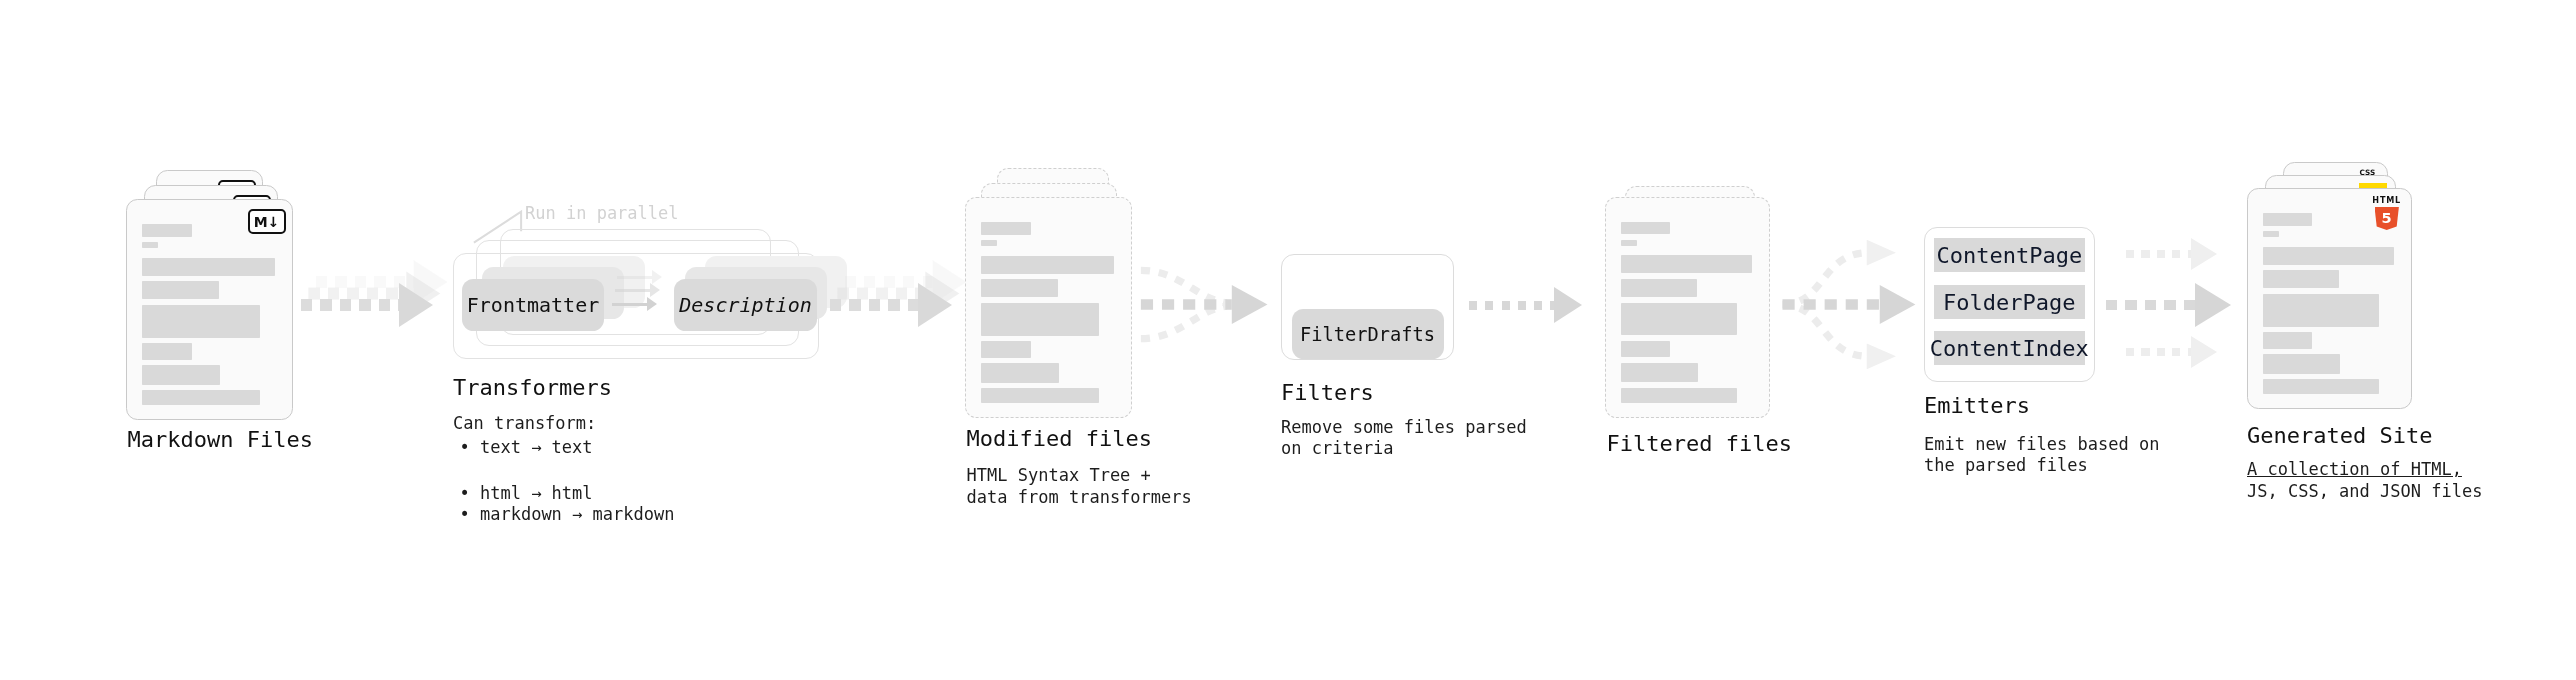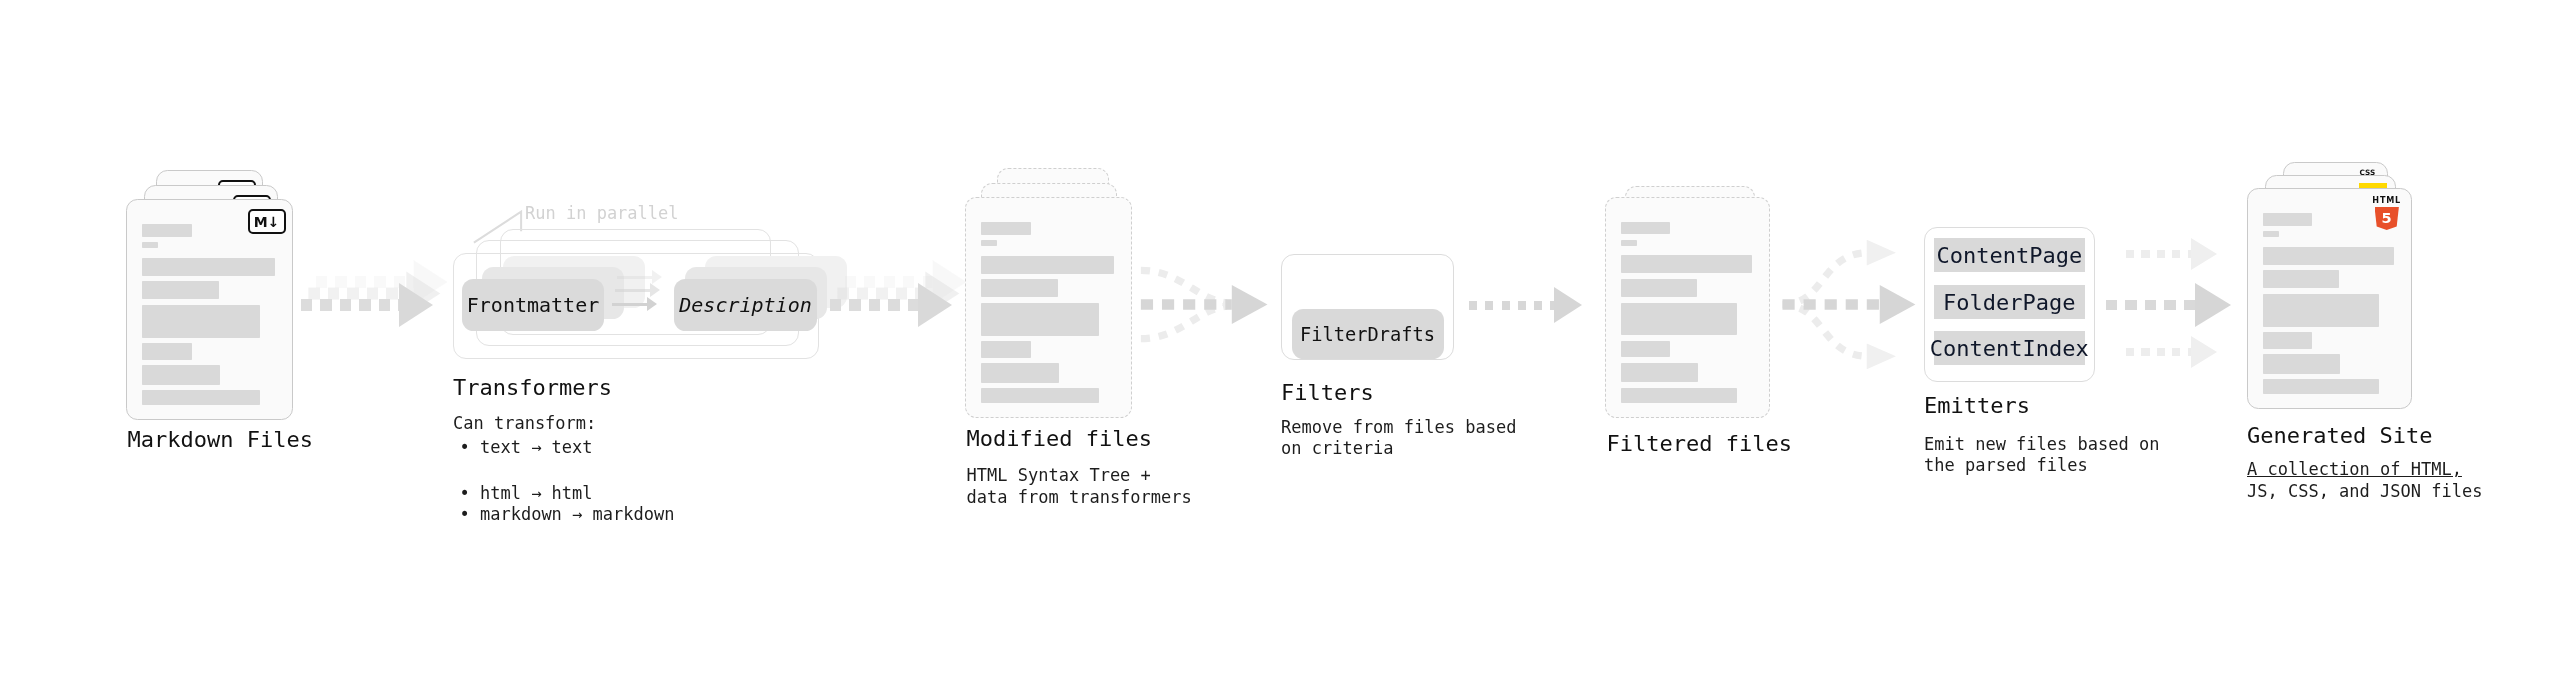--- a/index.html
+++ b/index.html
@@ -192,21 +192,21 @@
     <path d="M6,20 C55,20 75,56 112,60" fill="none" stroke="#ececec" stroke-width="9" stroke-dasharray="11 11"></path>
     <path d="M6,104 C55,104 75,68 112,64" fill="none" stroke="#ececec" stroke-width="9" stroke-dasharray="11 11"></path>
     <line x1="6" y1="62" x2="118" y2="62" stroke="#d6d6d6" stroke-width="13" stroke-dasharray="15 11"></line>
     <polygon points="118,38 162,62 118,86" fill="#d6d6d6"></polygon>
   </svg>
 
   <div class="group" style="left:1281px;top:254px;">
     <div class="frame" style="left:0;top:0;width:173px;height:106px;"></div>
     <div class="f-btn" style="left:10.6px;top:27px;margin-top:28px;">FilterDrafts</div>
     <div class="stage-title" style="left:0;top:126px;">Filters</div>
-    <div class="stage-desc" style="left:0;top:163px;">Remove from files based</div>
+    <div class="stage-desc" style="left:0;top:163px;">Remove some files parsed</div>
     <div class="stage-desc" style="left:0;top:184px;">on criteria</div>
   </div>
 
   <div class="arrow-g" style="left:1469px;top:287px;">
     <div class="h-arrow small">
         <div class="dashes"></div>
         <div class="head"></div>
       </div>
   </div>
 

